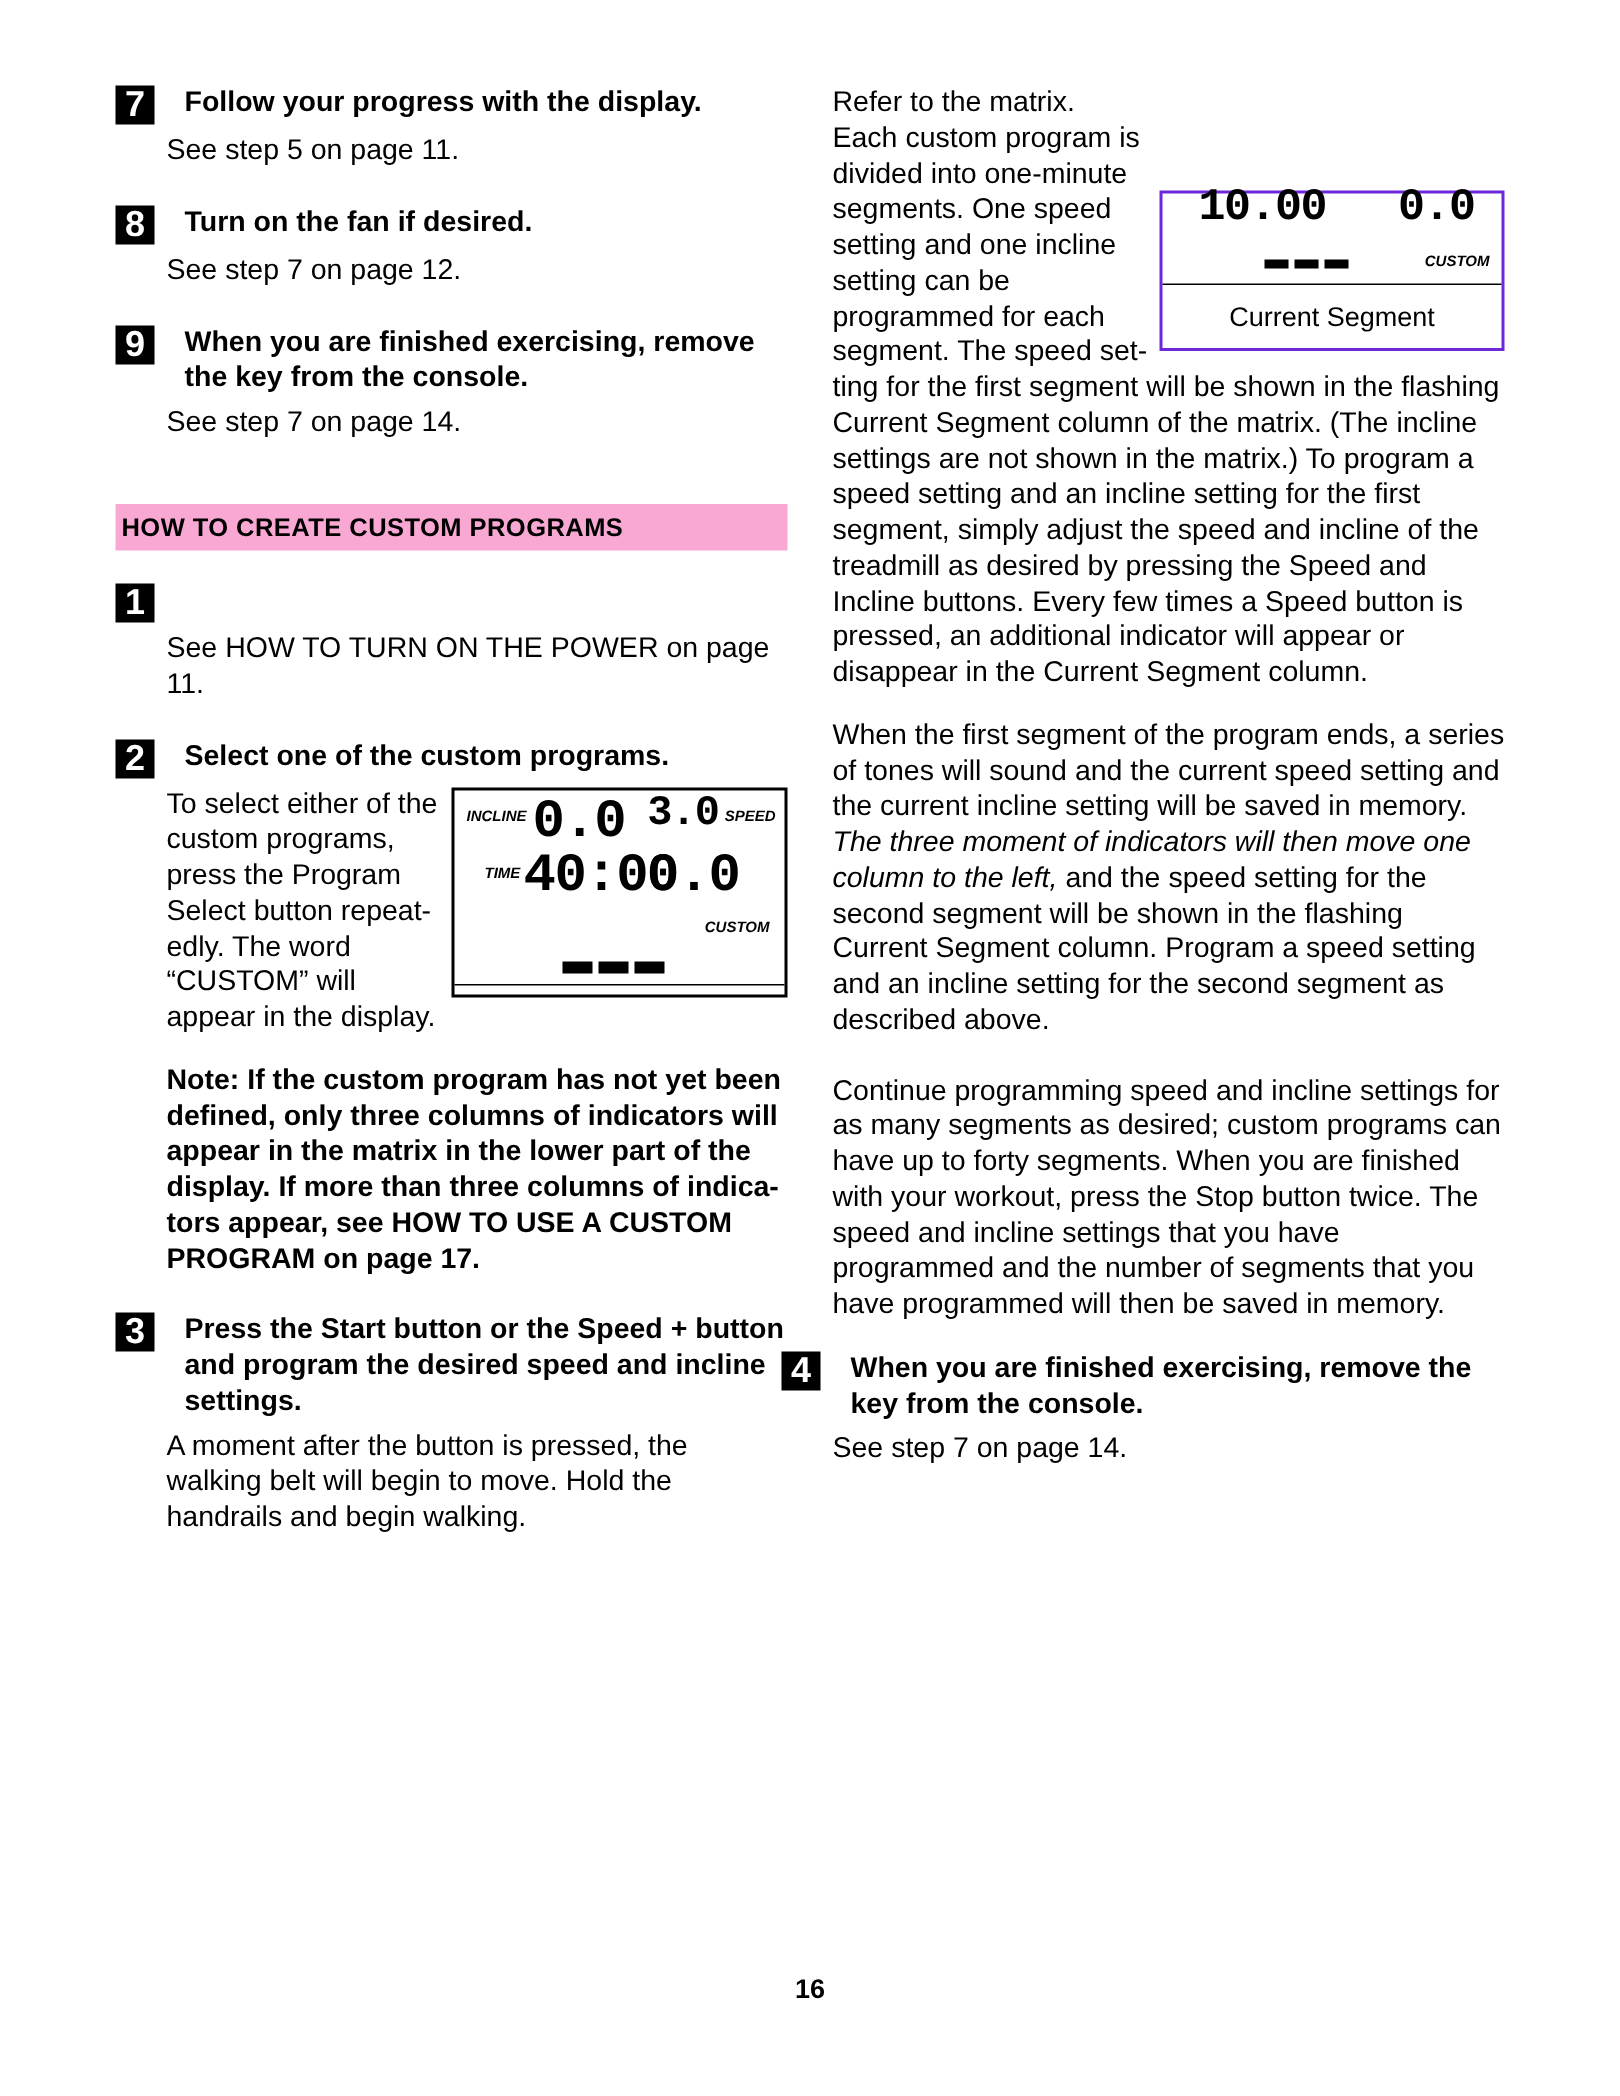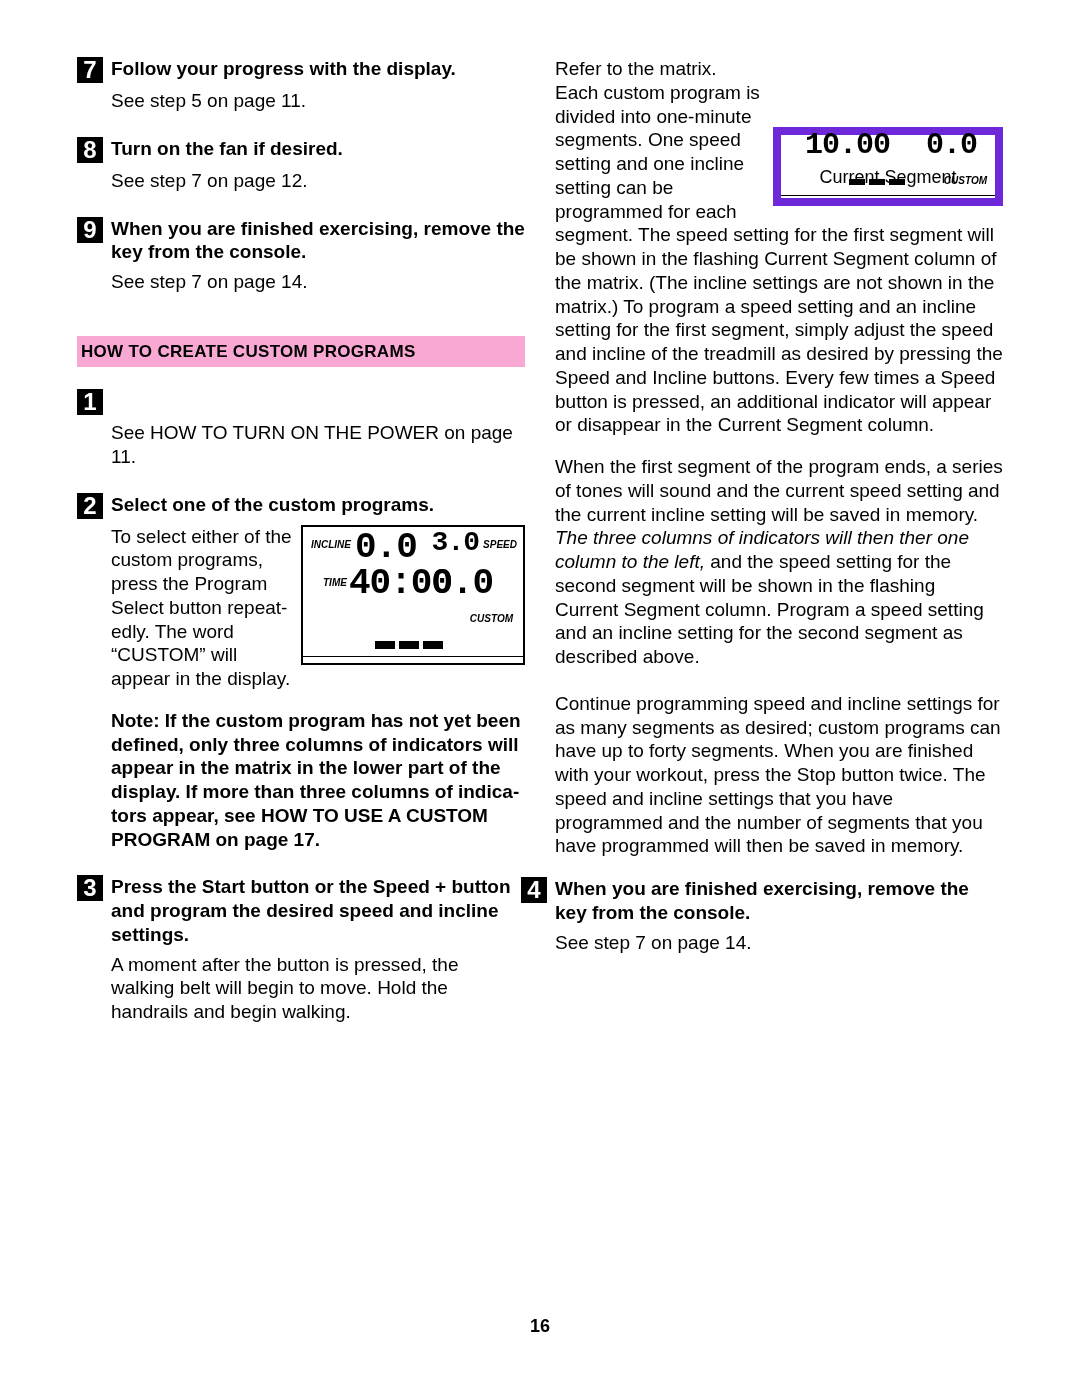--- a/index.html
+++ b/index.html
@@ -26,35 +26,35 @@
   background: #000;
   color: #fff;
   font-weight: bold;
   font-size: 24px;
   width: 26px;
   height: 26px;
   line-height: 26px;
   text-align: center;
 }
 .step { display: flex; align-items: flex-start; margin-bottom: 4px; }
-.step-head { flex: 1; font-weight: bold; margin-left: 8px; }
+.step-head { flex: 1; font-weight: bold; margin-left: 20px; }
 .step-body { margin-left: 34px; margin-top: 6px; margin-bottom: 24px; }
 .section-bar {
   background: #f9a8d4;
   font-weight: bold;
   font-size: 17px;
   padding: 5px 8px 5px 4px;
   letter-spacing: 0.3px;
   margin: 42px 0 22px 0;
 }
 .wrap-img-small {
   float: right;
   width: 230px;
-  height: 79px;
-  border: 8px solid #6d28d9;
+  height: 107px;
+  border: 2px solid #6d28d9;
   margin: 0 0 6px 8px;
   box-sizing: border-box;
   position: relative;
   font-family: Arial, sans-serif;
 }
 .wrap-img-large {
   float: right;
   width: 224px;
   height: 140px;
   border: 2px solid #000;
@@ -153,21 +153,21 @@
           <span style="width:16px;height:6px;background:#000"></span>
         </div>
         <div style="position:absolute;top:60px;left:0;right:0;border-top:1.5px solid #000"></div>
         <div style="position:absolute;bottom:10px;left:0;right:0;text-align:center;font-size:18px">Current Segment</div>
       </div>
       <span>Refer to the matrix. Each custom program is di­vided into one-minute segments. One speed set­ting and one incline setting can be programmed for each seg­ment. The speed set­ting for the first segment will be shown in the flashing Current Segment column of the matrix. (The in­cline settings are not shown in the matrix.) To pro­gram a speed setting and an incline setting for the first segment, simply adjust the speed and incline of the treadmill as desired by pressing the Speed and Incline buttons. Every few times a Speed but­ton is pressed, an additional indicator will appear or disappear in the Current Segment column.</span>
     </div>
 
     <p style="margin-top:18px">
       <span>When the first segment of the program ends, a se­ries of tones will sound and the current speed set­ting and the current incline setting will be saved in memory. </span>
-      <span style="font-style:italic">The three columns of indicators will then ther one column to the left,</span>
+      <span style="font-style:italic">The three moment of indicators will then move one column to the left,</span>
       <span> and the speed set­ting for the second segment will be shown in the flashing Current Segment column. Program a speed setting and an incline setting for the second segment as described above.</span>
     </p>
 
     <p style="margin-top:23px">Continue programming speed and incline settings for as many segments as desired; custom pro­grams can have up to forty segments. When you are finished with your workout, press the Stop but­ton twice. The speed and incline settings that you have programmed and the number of segments that you have programmed will then be saved in memory.</p>
 
     <div class="step" style="margin-top:16px;margin-left:-34px">
       <span class="num-box">4</span>
       <span class="step-head">When you are finished exercising, remove the key from the console.</span>
     </div>
     <div class="step-body" style="margin-left:0">See step 7 on page 14.</div>

